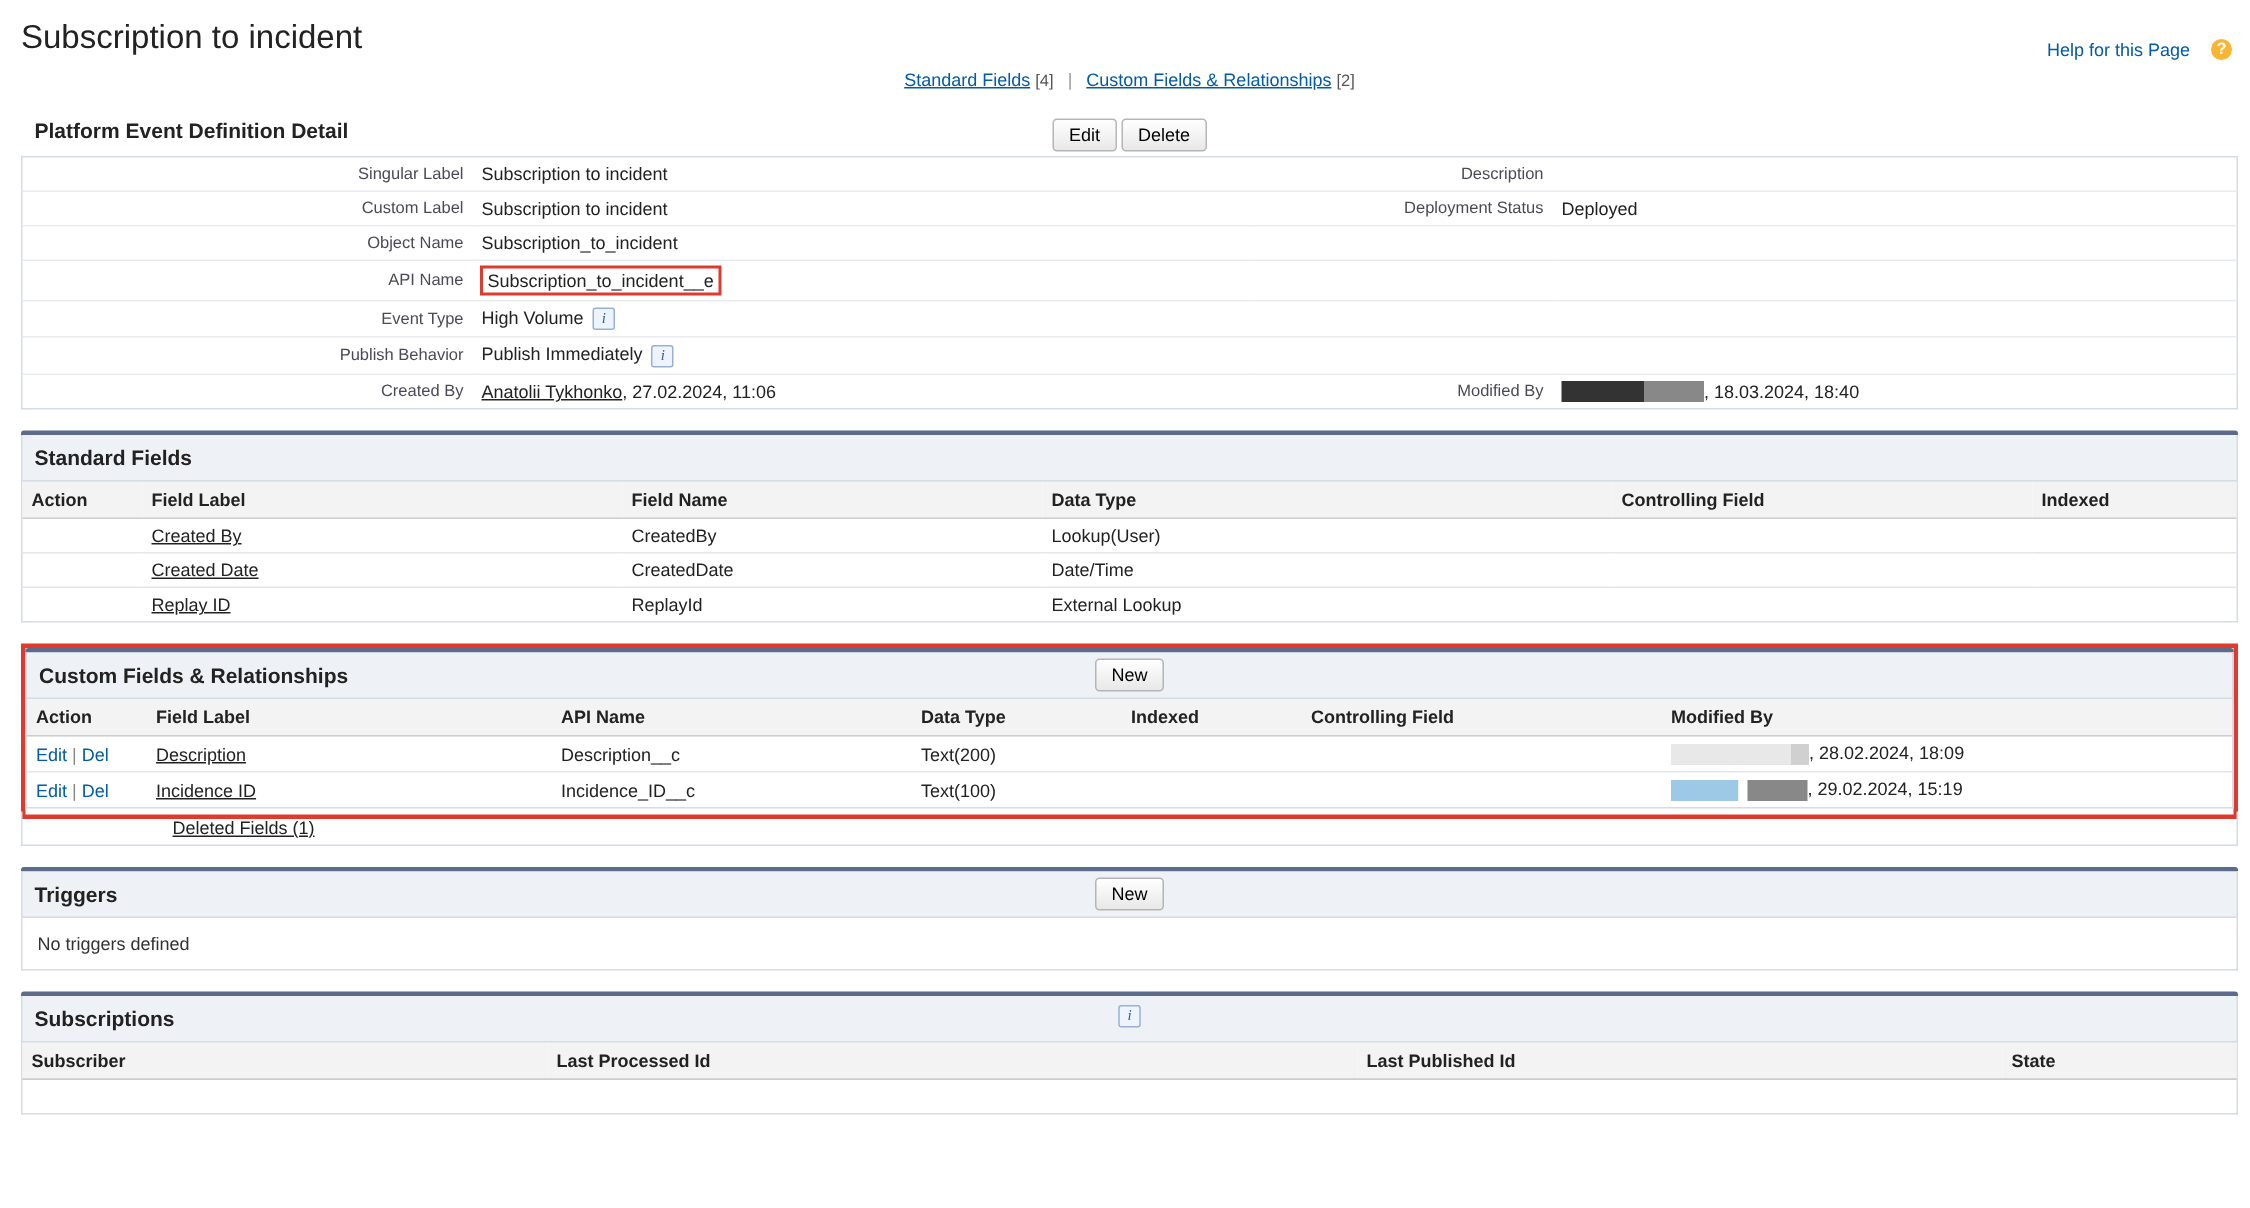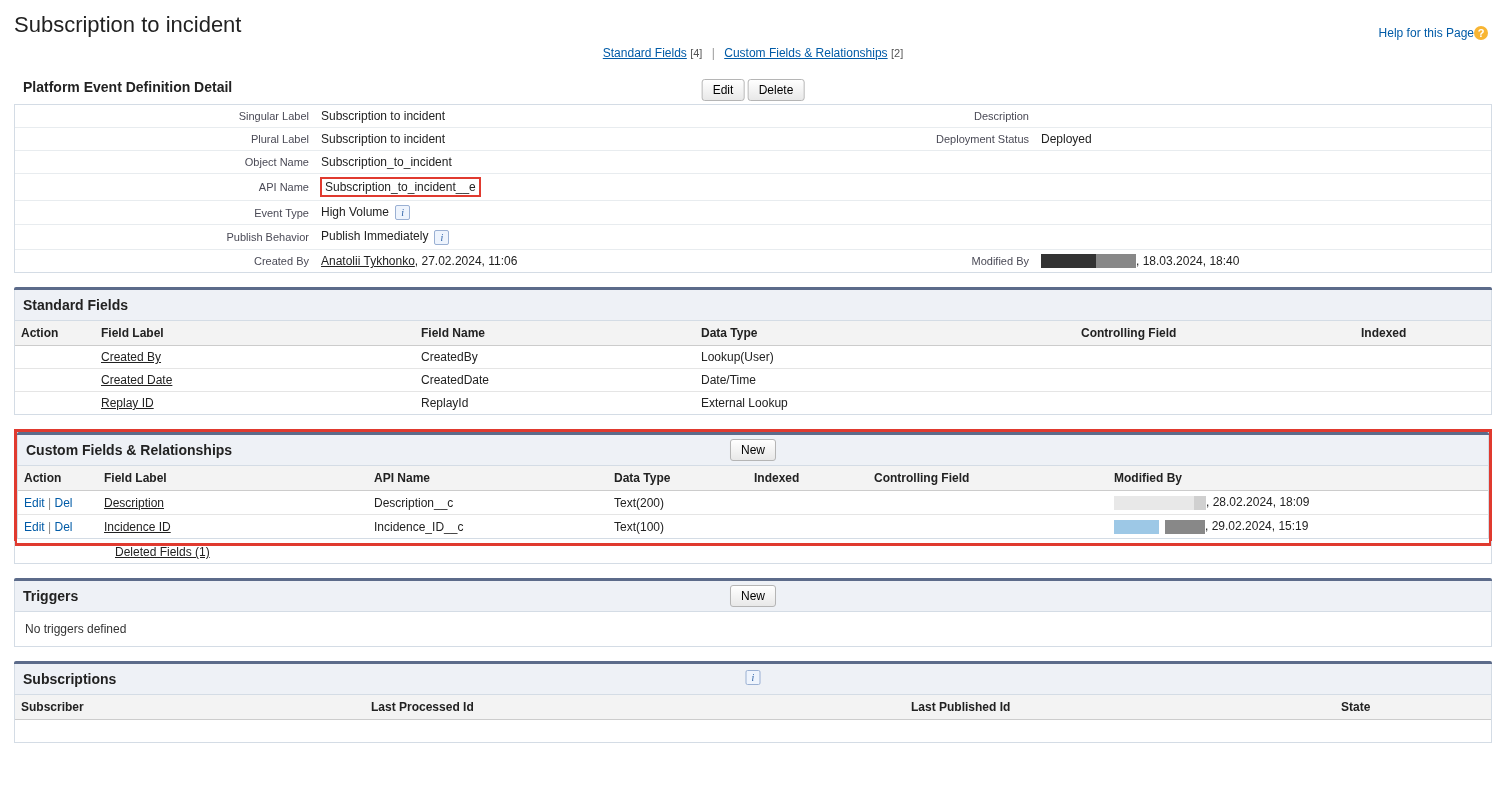--- a/index.html
+++ b/index.html
@@ -10,21 +10,21 @@
     color: #222;
     background: #fff;
     padding: 10px 8px 8px 14px;
   }
   a { color: #015ba7; text-decoration: none; }
   .underline-dark { color:#222; text-decoration: underline; cursor:pointer; }
 
   .page-header { position: relative; }
   .crumb { font-size: 11px; color: #444; }
   .page-title { font-size: 22px; font-weight: 400; margin: 2px 0 8px 0; }
-  .help-link { position: absolute; right: 4px; top: 14px; font-size: 12px; color:#015ba7; display:flex; align-items:center; gap:0; }
+  .help-link { position: absolute; right: 4px; top: 14px; font-size: 12px; color:#015ba7; display:flex; align-items:center; gap:14px; }
   .help-icon { width:14px;height:14px;border-radius:50%;background:#f8b533;display:inline-flex;align-items:center;justify-content:center;color:#fff;font-weight:bold;font-size:11px; }
 
   .anchor-links { text-align:center; font-size:12px; color:#555; margin: 6px 0 14px 0; }
   .anchor-links a { text-decoration: underline; color:#015ba7; }
   .anchor-links .sep { color:#999; padding:0 6px; }
   .anchor-links .count { color:#555; font-size:11px; }
 
   .panel { margin-bottom: 14px; }
   .panel-top { height:3px; background:#5c6b8a; border-radius:2px 2px 0 0; }
   .panel-head { background:#eef1f6; border:1px solid #d4dce5; border-top:none; padding:7px 8px; position:relative; }
@@ -95,21 +95,21 @@
   <div class="panel-body" style="border:1px solid #d4dce5;">
     <table class="detail-table">
       <tbody>
           <tr>
         <td class="dt-label">Singular Label</td>
         <td class="dt-val" style="width:520px;">Subscription to incident</td>
         <td class="dt-label2">Description</td>
         <td class="dt-val"></td>
       </tr>
       <tr>
-        <td class="dt-label">Plural Label</td>
+        <td class="dt-label">Custom Label</td>
         <td class="dt-val">Subscription to incident</td>
         <td class="dt-label2">Deployment Status</td>
         <td class="dt-val">Deployed</td>
       </tr>
       <tr>
         <td class="dt-label">Object Name</td>
         <td class="dt-val">Subscription_to_incident</td>
         <td class="dt-label2"></td>
             <td></td>
       </tr>

